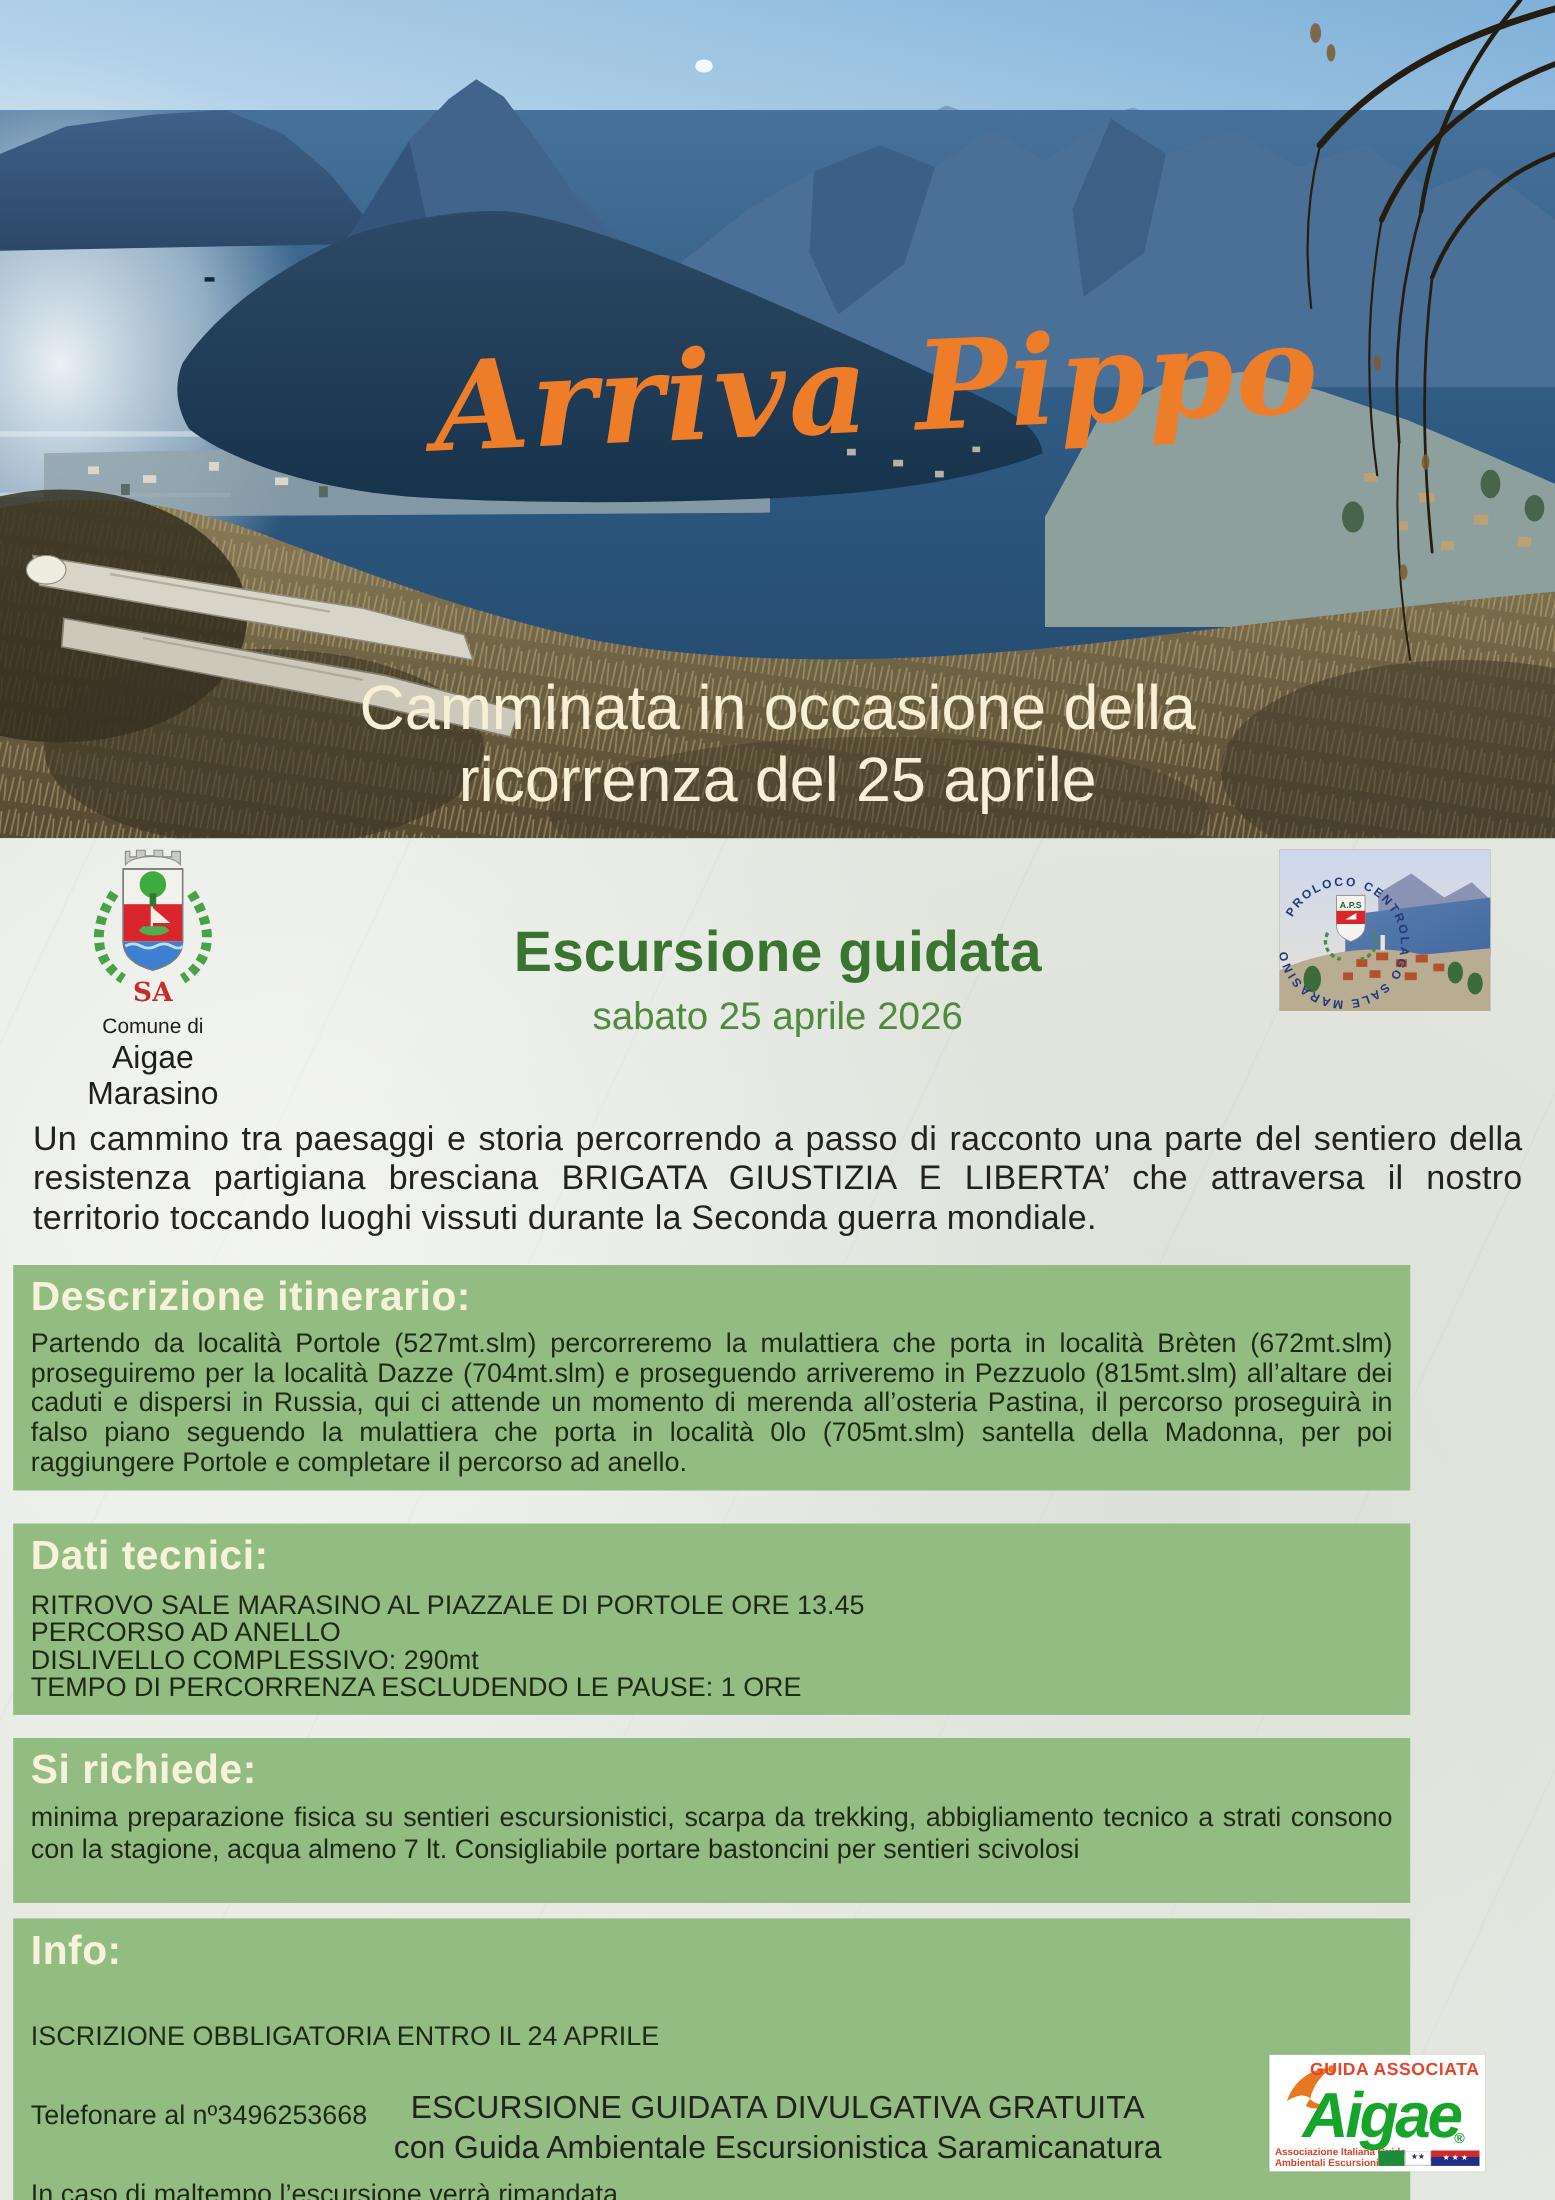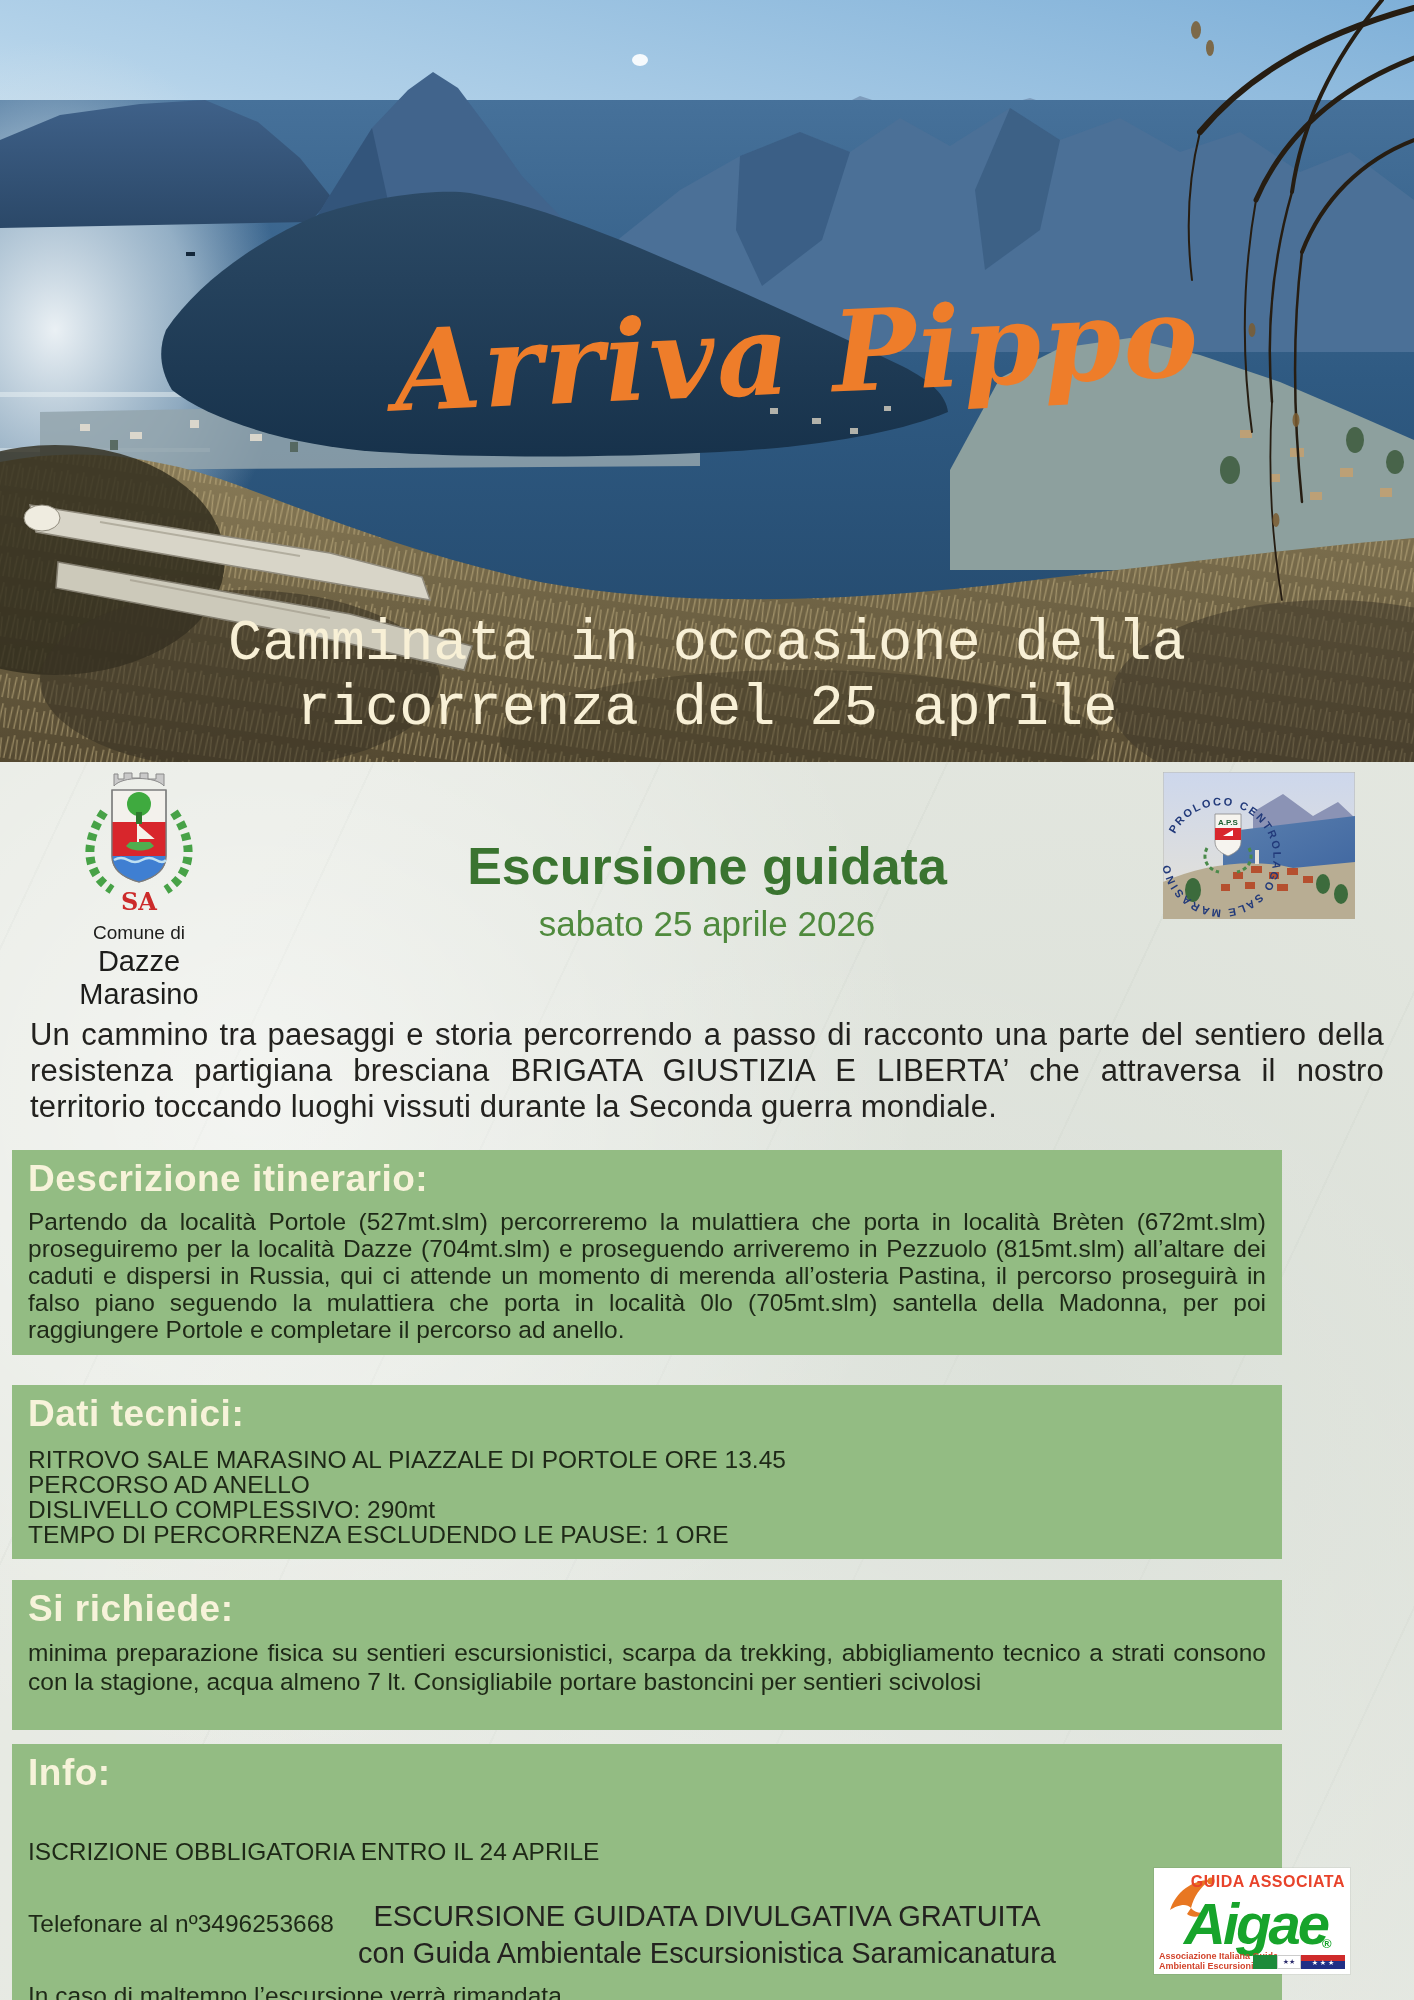--- a/index.html
+++ b/index.html
@@ -17,21 +17,21 @@
   .hero{position:absolute;top:0;left:0;width:1414px;height:762px;}
   .hero svg{display:block;}
   .script-title{
     position:absolute; top:288px; left:180px; width:1234px; text-align:center;
     font-family:"DejaVu Serif", serif; font-style:italic; font-weight:700;
     font-size:112px; color:#ee7d2a; transform:rotate(-2.5deg);
     letter-spacing:2px; white-space:nowrap;
   }
   .hero-subtitle{
     position:absolute; top:612px; left:0; width:1414px; text-align:center;
-    color:#f8f0d6; font-size:57px; line-height:65px; font-weight:400;font-family:Liberation Mono, monospace;
+    color:#f8f0d6; font-size:57px; line-height:65px; font-weight:400;
   }
   .hero-subtitle span{display:block;}
   
   .stemma{position:absolute; left:44px; top:764px; width:190px; text-align:center; color:#1d1d1b;}
   .stemma .l1{display:block; font-size:19px; margin-top:2px;}
   .stemma .l2{display:block; font-size:29px; margin-top:1px;}
   .event-head{position:absolute; top:836px; left:0; width:1414px; text-align:center;}
   .event-title{font-size:52px; font-weight:700; color:#3a7430; letter-spacing:0;}
   .event-date{font-size:35px; color:#4f8a3d; margin-top:8px;}
   .proloco{position:absolute; left:1163px; top:772px; width:192px; height:147px;}
@@ -264,21 +264,21 @@
       <circle cx="65" cy="40" r="12" fill="#3faa3f"></circle>
       <rect x="62" y="48" width="6" height="12" fill="#2e7a2e"></rect>
 
       <path d="M52,82 C58,88 74,88 80,82 L76,78 L56,78 Z" fill="#4fae4f"></path>
       <path d="M64,60 L64,78 M64,62 L78,74 L64,74 Z" stroke="#f5f2ea" stroke-width="2" fill="#f5f2ea"></path>
       <path d="M40,96 Q47,92 54,96 T68,96 T82,96 T92,96" stroke="#bfe0f2" stroke-width="2.5" fill="none"></path>
 
       <text x="65" y="146" text-anchor="middle" font-size="24" font-weight="bold" fill="#cc2a2a" font-family="DejaVu Serif, serif">SA</text>
     </svg>
     <span class="l1">Comune di</span>
-    <span class="l2">Dazze Marasino</span>
+    <span class="l2">Aigae Marasino</span>
   </div>
 
   <div class="event-head">
     <div class="event-title">Escursione guidata</div>
     <div class="event-date">sabato 25 aprile 2026</div>
   </div>
 
   <div class="proloco">
     <svg width="192" height="147" viewBox="0 0 192 147">
       <defs>

